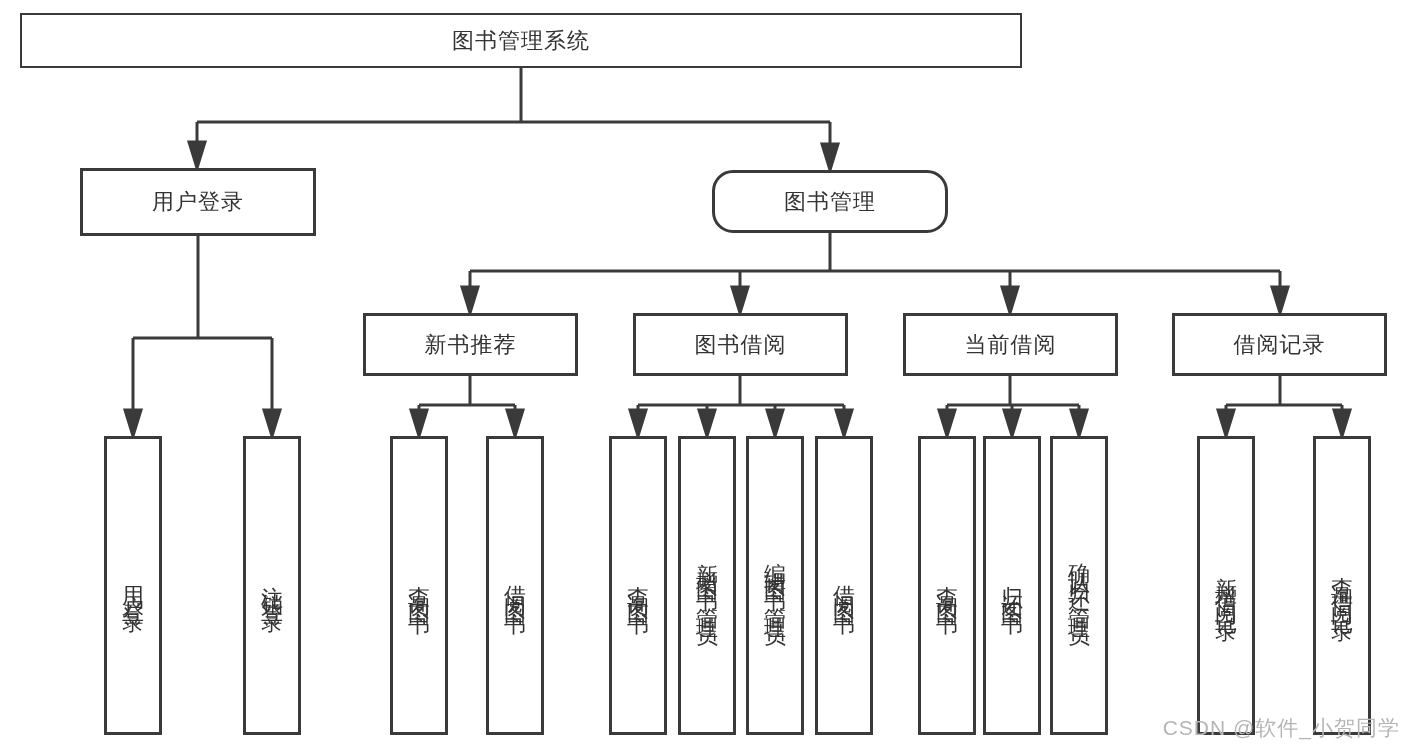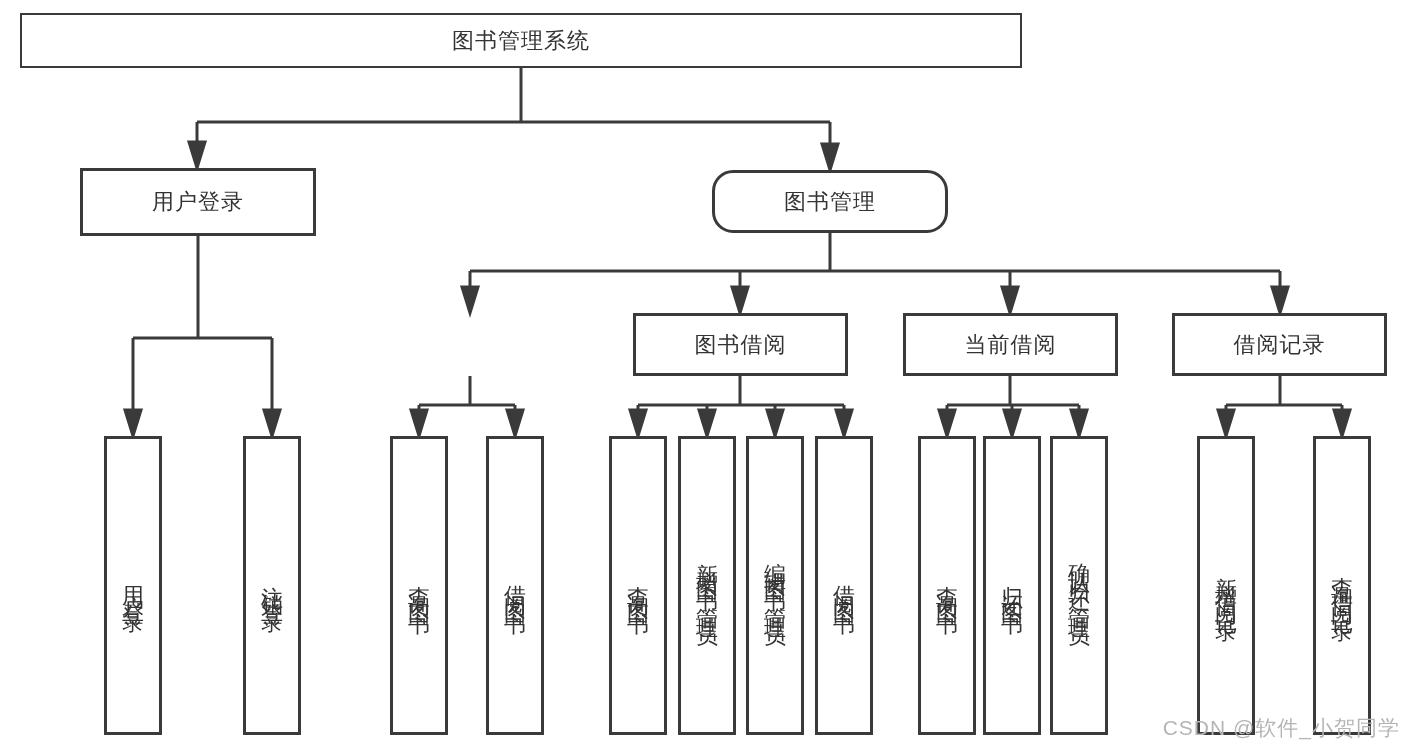--- a/index.html
+++ b/index.html
@@ -153,20 +153,23 @@
     <span>图书管理系统</span>
   </div>
 
   <div class="node" id="n-login">
     <span>用户登录</span>
   </div>
   <div class="node" id="n-mgmt">
     <span>图书管理</span>
   </div>
 
+  <div class="node" id="n-g0">
+    <span>新书推荐</span>
+  </div>
   <div class="node" id="n-g2">
     <span>当前借阅</span>
   </div>
   <div class="node" id="n-g1">
     <span>图书借阅</span>
   </div>
   <div class="node" id="n-g3">
     <span>借阅记录</span>
   </div>
 

